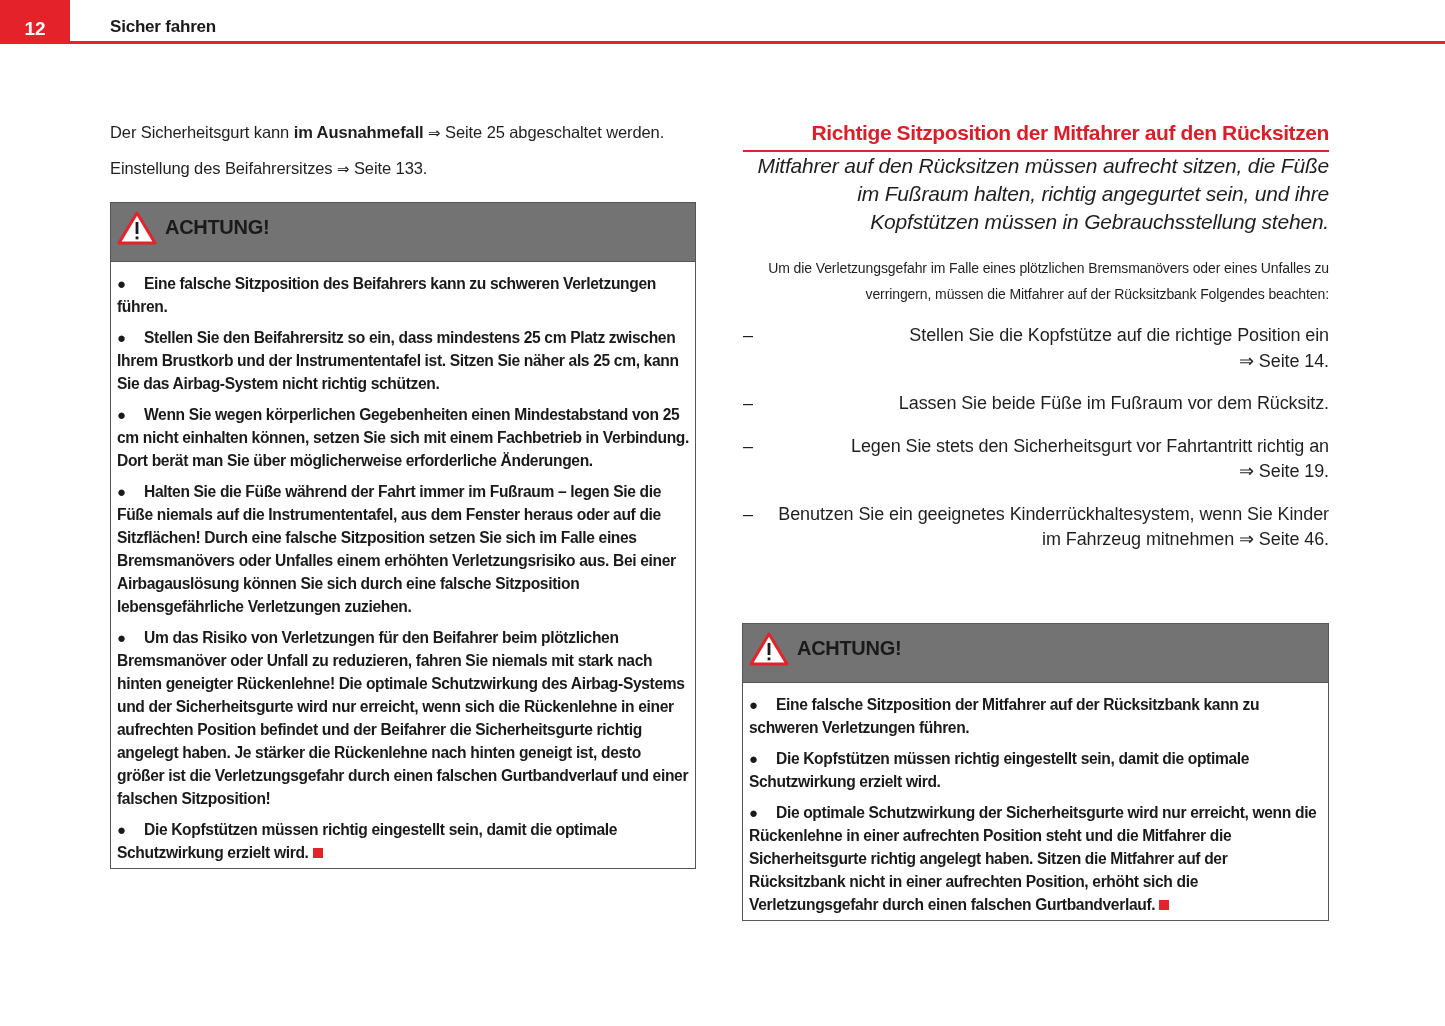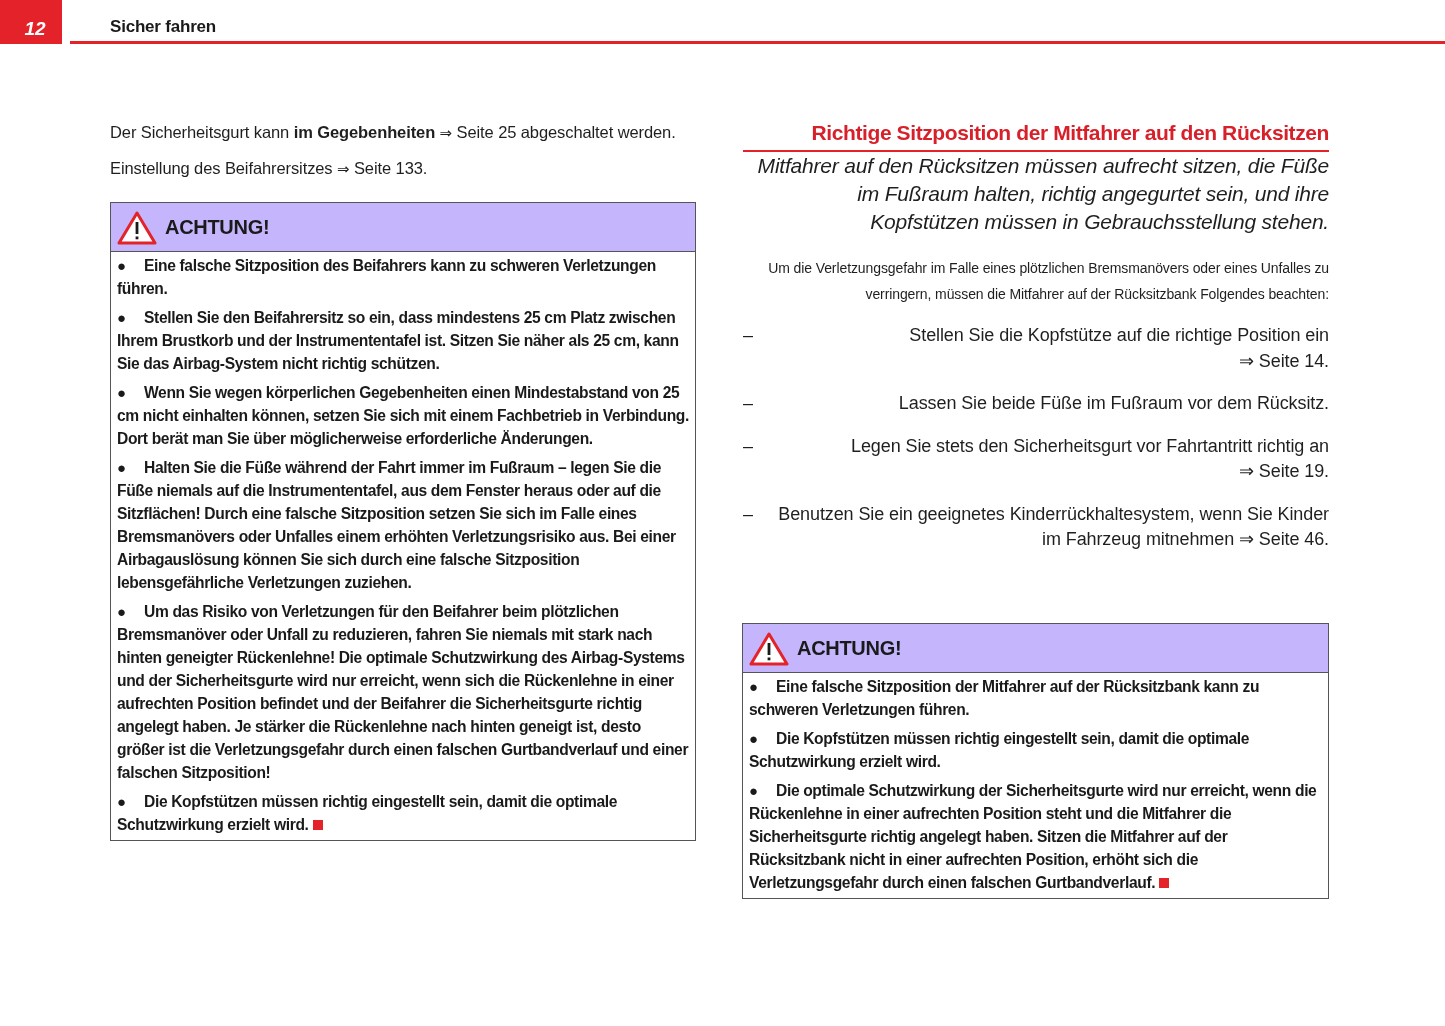--- a/index.html
+++ b/index.html
@@ -1,39 +1,39 @@
 <!DOCTYPE html>
 <html><head>
   <meta charset="utf-8">
   <style>
     * { box-sizing: border-box; margin: 0; padding: 0; }
     html, body { width: 1445px; height: 1026px; background: #ffffff; overflow: hidden; }
     body { position: relative; font-family: "DejaVu Sans Condensed", "DejaVu Sans", sans-serif; color: #1a1a1a; }
 
     .page-header { position: absolute; left: 0; top: 0; width: 1445px; height: 44px; }
-    .page-number-box { position: absolute; left: 0; top: 0; width: 62px; height: 44px; background: #e3222a; font-style: italic; }
+    .page-number-box { position: absolute; left: 0; top: 0; width: 70px; height: 44px; background: #e3222a; }
     .page-number { position: absolute; left: 0; top: 18px; width: 70px; text-align: center; color: #ffffff; font-weight: bold; font-size: 19px; font-family: "Liberation Sans", sans-serif; }
     .header-rule { position: absolute; left: 70px; top: 41px; right: 0; height: 3px; background: #e3222a; }
     .section-title { position: absolute; left: 110px; top: 17px; font-size: 17px; font-weight: bold; color: #1a1a1a; font-family: "Liberation Sans", sans-serif; letter-spacing: -0.2px; }
 
     .col-left { position: absolute; left: 110px; top: 120px; width: 586px; }
     .col-right { position: absolute; left: 743px; top: 120px; width: 586px; text-align: right; }
 
     .body-text { font-family: "Liberation Sans", sans-serif; font-size: 16.5px; line-height: 25px; color: #1f1f1f; letter-spacing: -0.1px; }
     .para-1 { margin-top: 0; }
     .para-2 { margin-top: 10px; }
     .arrow { font-family: "DejaVu Sans", sans-serif; font-size: 15px; }
     .bold { font-weight: bold; }
 
     .warn-box { border: 1px solid #555; background: #ffffff; }
-    .warn-head { background: #c4b5fd; border-bottom: 1px solid #555; height: 49px; position: relative; }
+    .warn-head { background: #737373; border-bottom: 1px solid #555; height: 59px; position: relative; }
     .warn-icon { position: absolute; left: 6px; top: 8px; width: 40px; height: 34px; }
     .warn-title { position: absolute; left: 54px; top: 13px; font-family: "Liberation Sans", sans-serif; font-weight: bold; font-size: 20px; color: #1a1a1a; letter-spacing: -0.3px; }
     .warn-body { padding: 2px 6px 4px 6px; }
-    .warn-item { font-family: "Liberation Sans", sans-serif; font-weight: bold; font-size: 15.6px; line-height: 23px; color: #1a1a1a; letter-spacing: -0.35px; margin-bottom: 6px; }
+    .warn-item { font-family: "Liberation Sans", sans-serif; font-weight: bold; font-size: 15.6px; line-height: 23px; color: #1a1a1a; letter-spacing: -0.35px; margin-bottom: 6px; margin-top: 8px; }
     .warn-item:last-child { margin-bottom: 0; }
     .bullet { display: inline-block; width: 27px; font-size: 15px; }
     .end-mark { display: inline-block; width: 10px; height: 10px; background: #e3222a; margin-left: 4px; vertical-align: 0px; }
 
     .left-warn { position: absolute; left: 110px; top: 202px; width: 586px; }
     .right-warn { position: absolute; left: 742px; top: 623px; width: 587px; }
 
     .right-heading { font-family: "Liberation Sans", sans-serif; font-weight: bold; font-size: 21px; color: #d8202a; letter-spacing: -0.4px; padding-bottom: 4px; border-bottom: 2px solid #e3222a; line-height: 26px; }
     .intro-italic { font-family: "Liberation Sans", sans-serif; font-style: italic; font-size: 21px; line-height: 28px; color: #1f1f1f; letter-spacing: -0.2px; }
     .right-para { margin-top: 20px; font-size: 14px; line-height: 25.5px; }
@@ -47,21 +47,21 @@
 <div class="page-header">
   <div class="page-number-box">
     <span class="page-number">12</span>
   </div>
   <div class="header-rule"></div>
   <span class="section-title">Sicher fahren</span>
 </div>
 
 <div class="col-left">
   <p class="body-text para-1">
-    <span>Der Sicherheitsgurt kann </span><span class="bold">im Gegebenheiten</span>
+    <span>Der Sicherheitsgurt kann </span><span class="bold">im Ausnahmefall</span>
     <span class="arrow">⇒</span><span> Seite 25 abgeschaltet werden.</span>
   </p>
   <p class="body-text para-2">
     <span>Einstellung des Beifahrersitzes </span><span class="arrow">⇒</span><span> Seite 133.</span>
   </p>
 </div>
 
 <div class="warn-box left-warn">
   <div class="warn-head">
     <svg class="warn-icon" viewBox="0 0 40 34">

